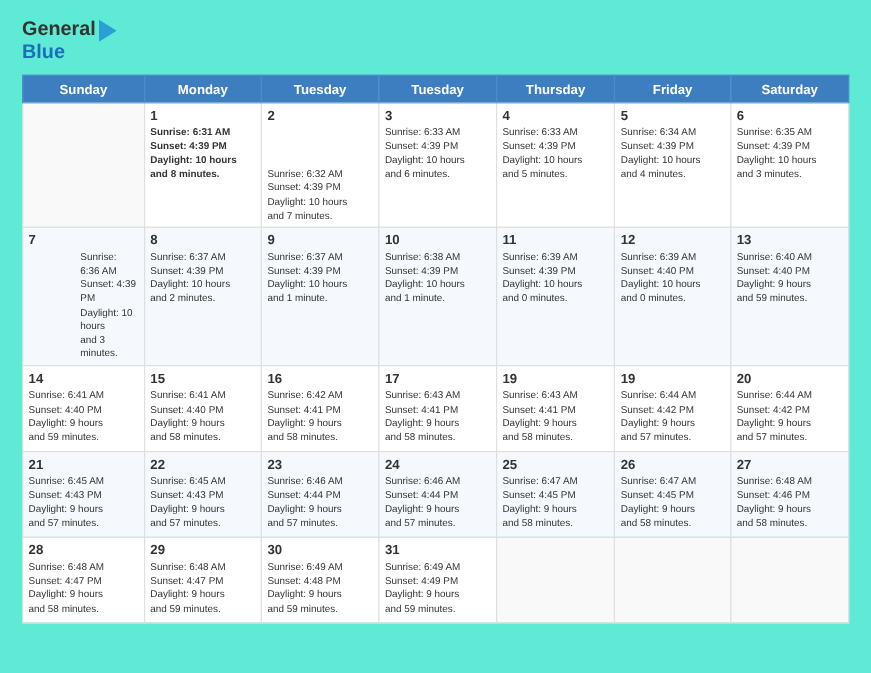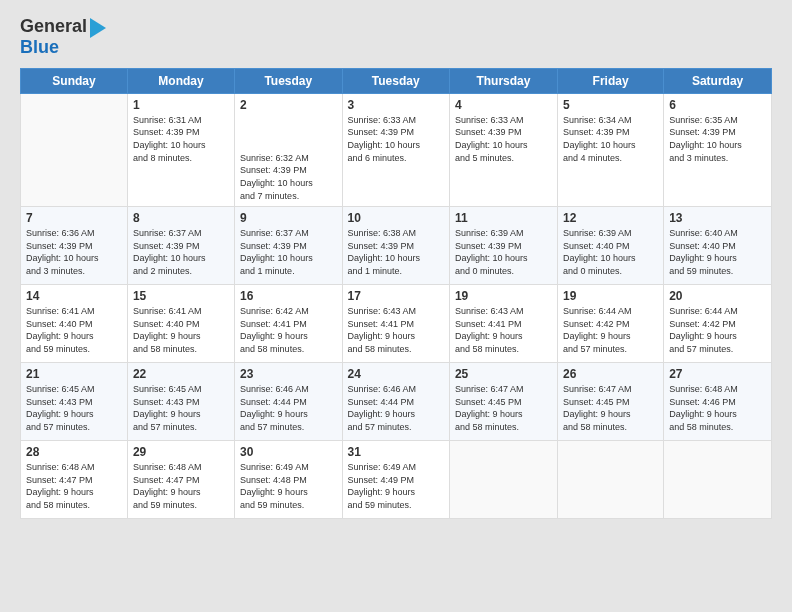--- a/index.html
+++ b/index.html
@@ -7,21 +7,21 @@
       font-family: Arial, sans-serif;
       background: #fff;
       width: 792px;
       height: 612px;
       overflow: hidden;
     }
     .page {
       width: 792px;
       height: 612px;
       padding: 16px 20px 12px 20px;
-      background: #e5e5e5;
+      background: #5eead4;
     }
     .header {
       display: flex;
       justify-content: space-between;
       align-items: flex-start;
       margin-bottom: 10px;
     }
     .logo {
       display: flex;
       align-items: center;
@@ -131,21 +131,21 @@
           <th>Thursday</th>
           <th>Friday</th>
           <th>Saturday</th>
         </tr>
     </thead>
     <tbody id="calendar-body">
     <tr>
           <td class="empty"></td>
           <td>
             <span class="day-number">1</span>
-            <div class="day-info" style="white-space: pre-line;">Sunrise: 6:31 AM
+            <div class="day-info" style="white-space: pre-line; font-weight: bold;">Sunrise: 6:31 AM
 Sunset: 4:39 PM
 Daylight: 10 hours
 and 8 minutes.</div>
           </td>
           <td>
             <span class="day-number">2</span>
             <div class="day-info" style="white-space: pre-line; margin-top: 40px;">Sunrise: 6:32 AM
 Sunset: 4:39 PM
 Daylight: 10 hours
 and 7 minutes.</div>
@@ -175,21 +175,21 @@
             <span class="day-number">6</span>
             <div class="day-info" style="white-space: pre-line;">Sunrise: 6:35 AM
 Sunset: 4:39 PM
 Daylight: 10 hours
 and 3 minutes.</div>
           </td>
         </tr>
         <tr>
           <td>
             <span class="day-number">7</span>
-            <div class="day-info" style="white-space: pre-line;">Sunrise: 6:36 AM
+            <div class="day-info" style="white-space: pre-line; margin-left: 47px;">Sunrise: 6:36 AM
 Sunset: 4:39 PM
 Daylight: 10 hours
 and 3 minutes.</div>
           </td>
           <td>
             <span class="day-number">8</span>
             <div class="day-info" style="white-space: pre-line;">Sunrise: 6:37 AM
 Sunset: 4:39 PM
 Daylight: 10 hours
 and 2 minutes.</div>

